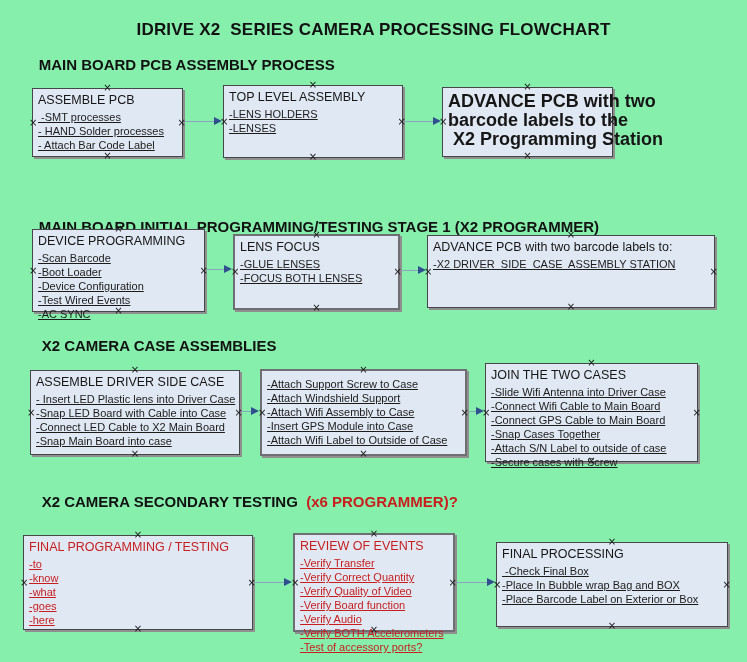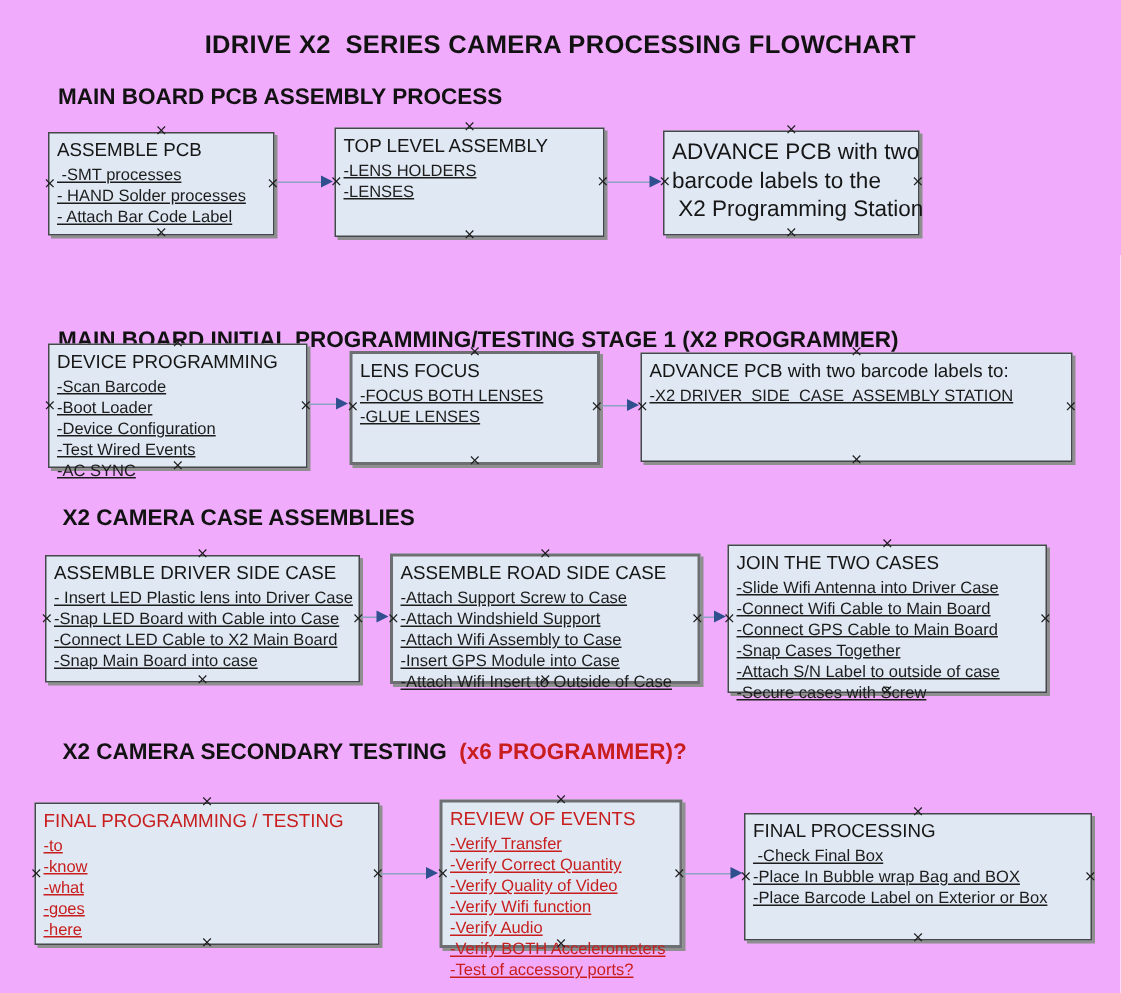--- a/index.html
+++ b/index.html
@@ -1,37 +1,37 @@
 <!DOCTYPE html>
 <html><head>
 <meta charset="utf-8">
 <style>
   html,body{margin:0;padding:0;background:#ffffff;}
   .stage{
-    position:relative;width:747px;height:662px;background:#f0abfc;
+    position:relative;width:747px;height:662px;background:#86efac;
     font-family:"Liberation Sans","DejaVu Sans",sans-serif;overflow:hidden;
   }
   .title{
     position:absolute;top:20px;left:0;width:747px;text-align:center;
     font-size:17px;font-weight:bold;color:#121212;white-space:pre;letter-spacing:.2px;
   }
   .h2{
     position:absolute;font-size:15px;font-weight:bold;color:#121212;white-space:pre;
   }
   .h2 .red-part{color:#c81e1e;}
   .box{
     position:absolute;background:#dfe8f3;border:1px solid #45474b;
     box-shadow:2px 2px 0 #8f8f8f;box-sizing:border-box;padding:4px 2px 0 5px;
   }
   .box.mid{border-width:2px;border-color:#6d6f72;}
   .box-title{font-size:12.5px;font-weight:normal;color:#161616;line-height:15px;white-space:pre;}
   .items{list-style:none;margin:2px 0 0 0;padding:0;}
   .items li{font-size:11px;line-height:14px;color:#1c1c1c;white-space:pre;text-decoration:underline;}
   .box.red-text .box-title,.box.red-text .items li{color:#c81e1e;}
-  .bt-line{font-size:15px;font-weight:normal;color:#161616;line-height:19px;white-space:pre;}
+  .bt-line{font-size:18px;font-weight:bold;color:#161616;line-height:19px;white-space:pre;}
   .anchor{
     position:absolute;font-size:10px;line-height:6px;color:#1a1a1a;z-index:3;
     font-family:"DejaVu Sans",sans-serif;pointer-events:none;
   }
   .anchor.t{top:-4px;left:50%;transform:translateX(-50%);}
   .anchor.b{bottom:-3px;left:50%;transform:translateX(-50%);}
   .anchor.l{left:-4px;top:50%;transform:translateY(-50%);}
   .anchor.r{right:-4px;top:50%;transform:translateY(-50%);}
   .arrow{position:absolute;height:9px;}
   .arrow .shaft{position:absolute;left:0;right:6px;top:3.6px;height:1.7px;background:#8ca3bf;}
@@ -107,22 +107,22 @@
     </ul>
   <span class="anchor t">×</span>
       <span class="anchor b">×</span>
       <span class="anchor l">×</span>
       <span class="anchor r">×</span>
     </div>
 
   <div class="box mid" style="left:233px;top:234px;width:167px;height:76px;">
     <div class="box-title">LENS FOCUS</div>
     <ul class="items">
+      <li>-GLUE LENSES</li>
       <li>-FOCUS BOTH LENSES</li>
-      <li>-GLUE LENSES</li>
     </ul>
   <span class="anchor t">×</span>
       <span class="anchor b">×</span>
       <span class="anchor l">×</span>
       <span class="anchor r">×</span>
     </div>
 
   <div class="box" style="left:427px;top:235px;width:288px;height:73px;">
     <div class="box-title">ADVANCE PCB with two barcode labels to:</div>
     <ul class="items">
@@ -142,27 +142,26 @@
       <li>-Connect LED Cable to X2 Main Board</li>
       <li>-Snap Main Board into case</li>
     </ul>
   <span class="anchor t">×</span>
       <span class="anchor b">×</span>
       <span class="anchor l">×</span>
       <span class="anchor r">×</span>
     </div>
 
   <div class="box mid" style="left:260px;top:369px;width:207px;height:87px;">
-    <div class="box-title">ASSEMBLE ROAD SIDE CASE</div>
     <ul class="items">
       <li>-Attach Support Screw to Case</li>
       <li>-Attach Windshield Support</li>
       <li>-Attach Wifi Assembly to Case</li>
       <li>-Insert GPS Module into Case</li>
-      <li>-Attach Wifi Insert to Outside of Case</li>
+      <li>-Attach Wifi Label to Outside of Case</li>
     </ul>
   <span class="anchor t">×</span>
       <span class="anchor b">×</span>
       <span class="anchor l">×</span>
       <span class="anchor r">×</span>
     </div>
 
   <div class="box" style="left:485px;top:363px;width:213px;height:99px;">
     <div class="box-title">JOIN THE TWO CASES</div>
     <ul class="items">
@@ -193,21 +192,21 @@
       <span class="anchor l">×</span>
       <span class="anchor r">×</span>
     </div>
 
   <div class="box mid red-text" style="left:293px;top:533px;width:162px;height:99px;">
     <div class="box-title">REVIEW OF EVENTS</div>
     <ul class="items">
       <li>-Verify Transfer</li>
       <li>-Verify Correct Quantity</li>
       <li>-Verify Quality of Video</li>
-      <li>-Verify Wifi function</li>
+      <li>-Verify Board function</li>
       <li>-Verify Audio</li>
       <li>-Verify BOTH Accelerometers</li>
       <li>-Test of accessory ports?</li>
     </ul>
   <span class="anchor t">×</span>
       <span class="anchor b">×</span>
       <span class="anchor l">×</span>
       <span class="anchor r">×</span>
     </div>
 

